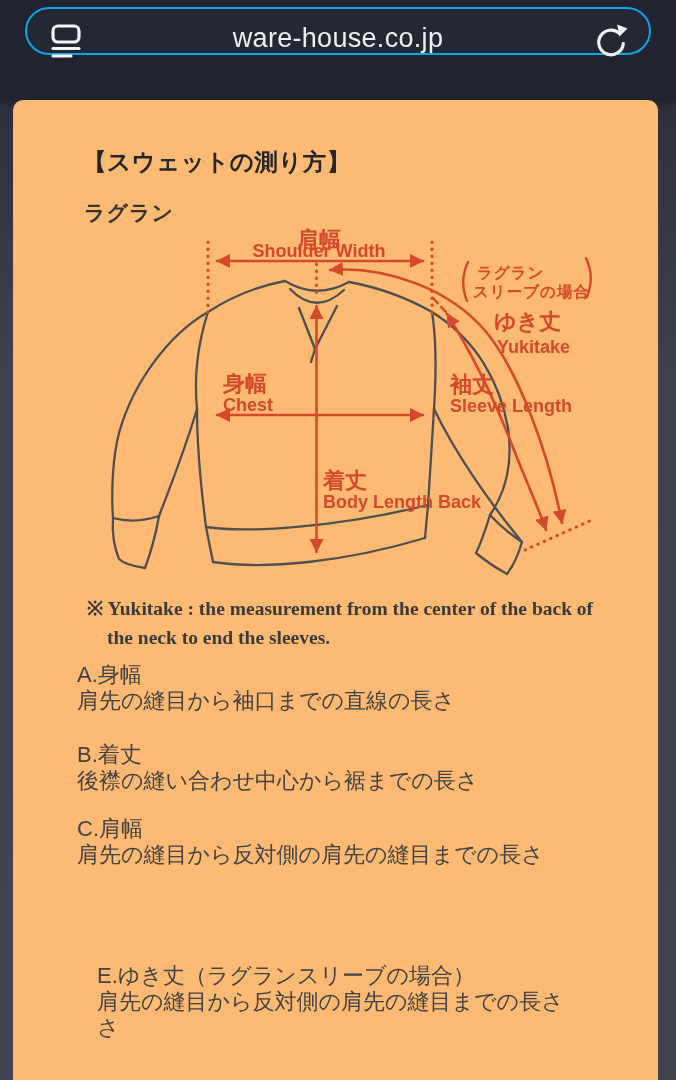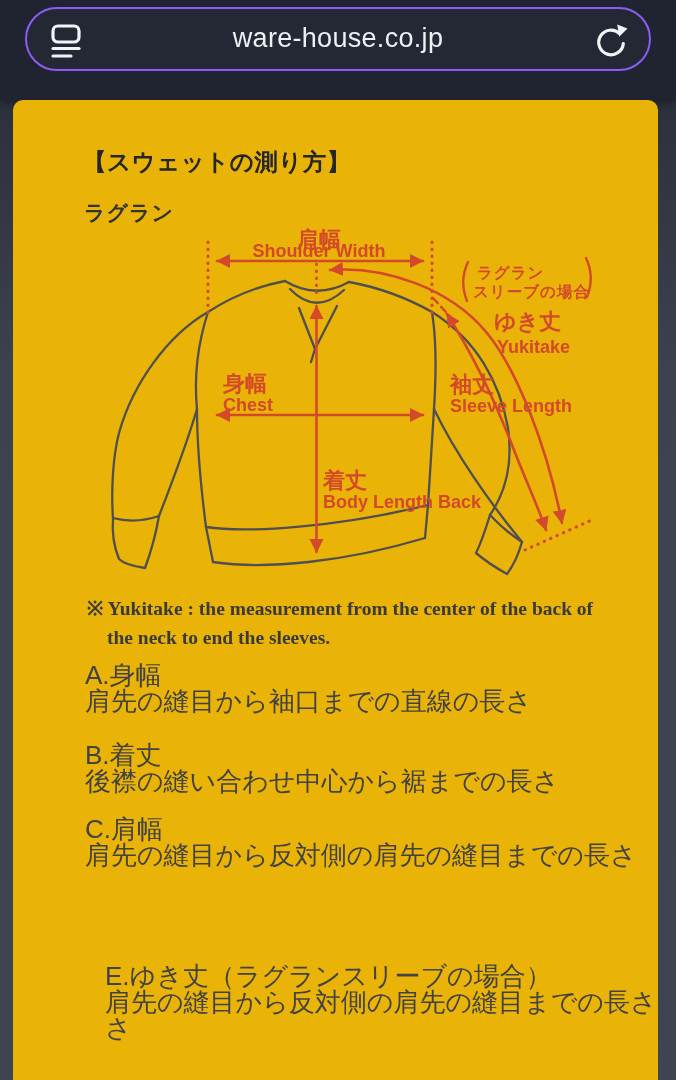--- a/index.html
+++ b/index.html
@@ -7,50 +7,50 @@
     width:676px;height:1080px;overflow:hidden;position:relative;
     background:linear-gradient(#262b36 0px,#2e333e 140px,#3d434e 380px,#3e4450 100%);
     font-family:"Liberation Sans","DejaVu Sans",sans-serif;
   }
   
   .chrome{
     position:absolute;left:0;top:0;width:676px;height:100px;
     background:#1f2430;box-shadow:0 2px 10px rgba(0,0,0,.45);
   }
   .address-pill{
-    position:absolute;left:25px;top:7px;width:626px;height:64px;
-    border:2px solid #8b5cf6;border-radius:34px;background:rgba(255,255,255,0.02);
+    position:absolute;left:25px;top:7px;width:626px;height:48px;
+    border:2px solid #0ea5e9;border-radius:34px;background:rgba(255,255,255,0.02);
     box-sizing:border-box;
   }
   .tabs-btn{position:absolute;left:22px;top:14px;width:34px;height:36px;cursor:pointer;}
   .reload-btn{position:absolute;right:20px;top:13px;width:38px;height:38px;cursor:pointer;}
   .url-text{
     position:absolute;left:0;right:0;top:14px;text-align:center;
     color:#edeff3;font-size:27px;letter-spacing:.3px;
   }
   
   .panel{
     position:absolute;left:13px;top:100px;width:645px;height:980px;
-    background:#eab308;border-radius:10px 10px 0 0;
+    background:#fdba74;border-radius:10px 10px 0 0;
   }
   .page-title{
     position:absolute;left:70px;top:46px;
     font-size:23.5px;font-weight:bold;color:#262626;letter-spacing:.5px;
   }
   .subtitle{
     position:absolute;left:71px;top:99px;
     font-size:21px;font-weight:600;color:#333333;letter-spacing:1px;
   }
   .diagram{position:absolute;left:72px;top:128px;width:560px;height:362px;}
   .note{
     position:absolute;left:74px;top:494px;width:540px;
     font-size:19.5px;line-height:29px;font-weight:600;color:#3a3a3a;
     white-space:pre-line;padding-left:20px;text-indent:-20px;font-family:Liberation Serif, serif;
   }
-  .mitem{position:absolute;left:72px;width:560px;color:#424242;font-size:26px;line-height:26px;}
+  .mitem{position:absolute;left:64px;width:560px;color:#424242;font-size:22px;line-height:26px;}
   .mitem .mlabel{white-space:pre-line;}
   .mitem .mdesc{white-space:pre-line;}
   .mitem-a{top:562px;} .mitem-b{top:642px;} .mitem-c{top:716px;} .mitem-d{top:795px;} .mitem-e{top:863px;margin-left:20px;}
   
   text{font-family:"Liberation Sans","DejaVu Sans",sans-serif;}
   .red-jp{font-size:22px;font-weight:bold;fill:#d3492a;}
   .red-en{font-size:18px;font-weight:bold;fill:#d3492a;}
   .red-small{font-size:15.5px;font-weight:bold;fill:#d3492a;letter-spacing:1px;}
 </style>
 </head>

